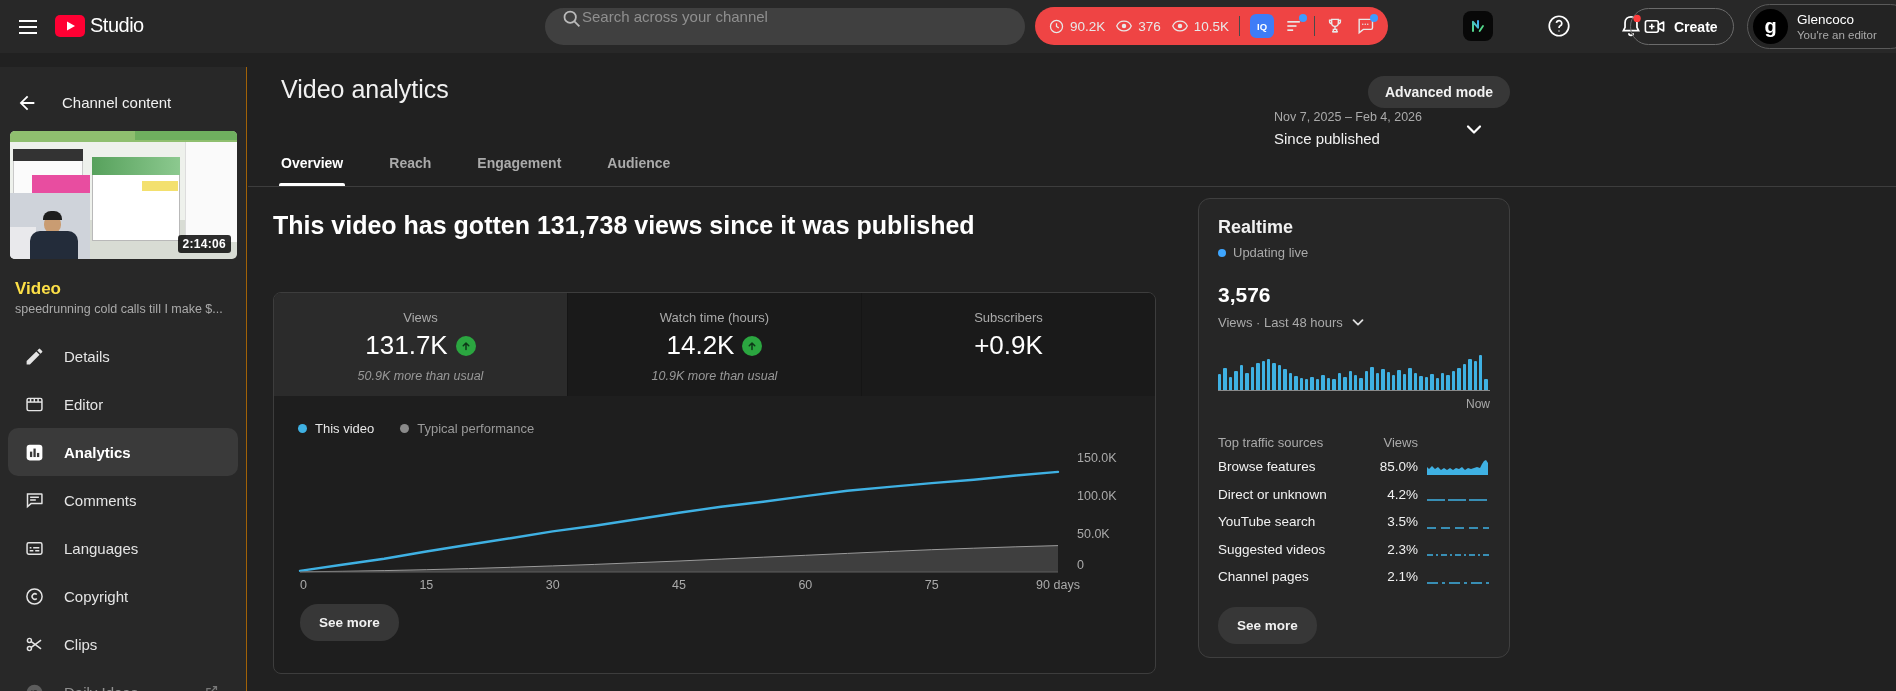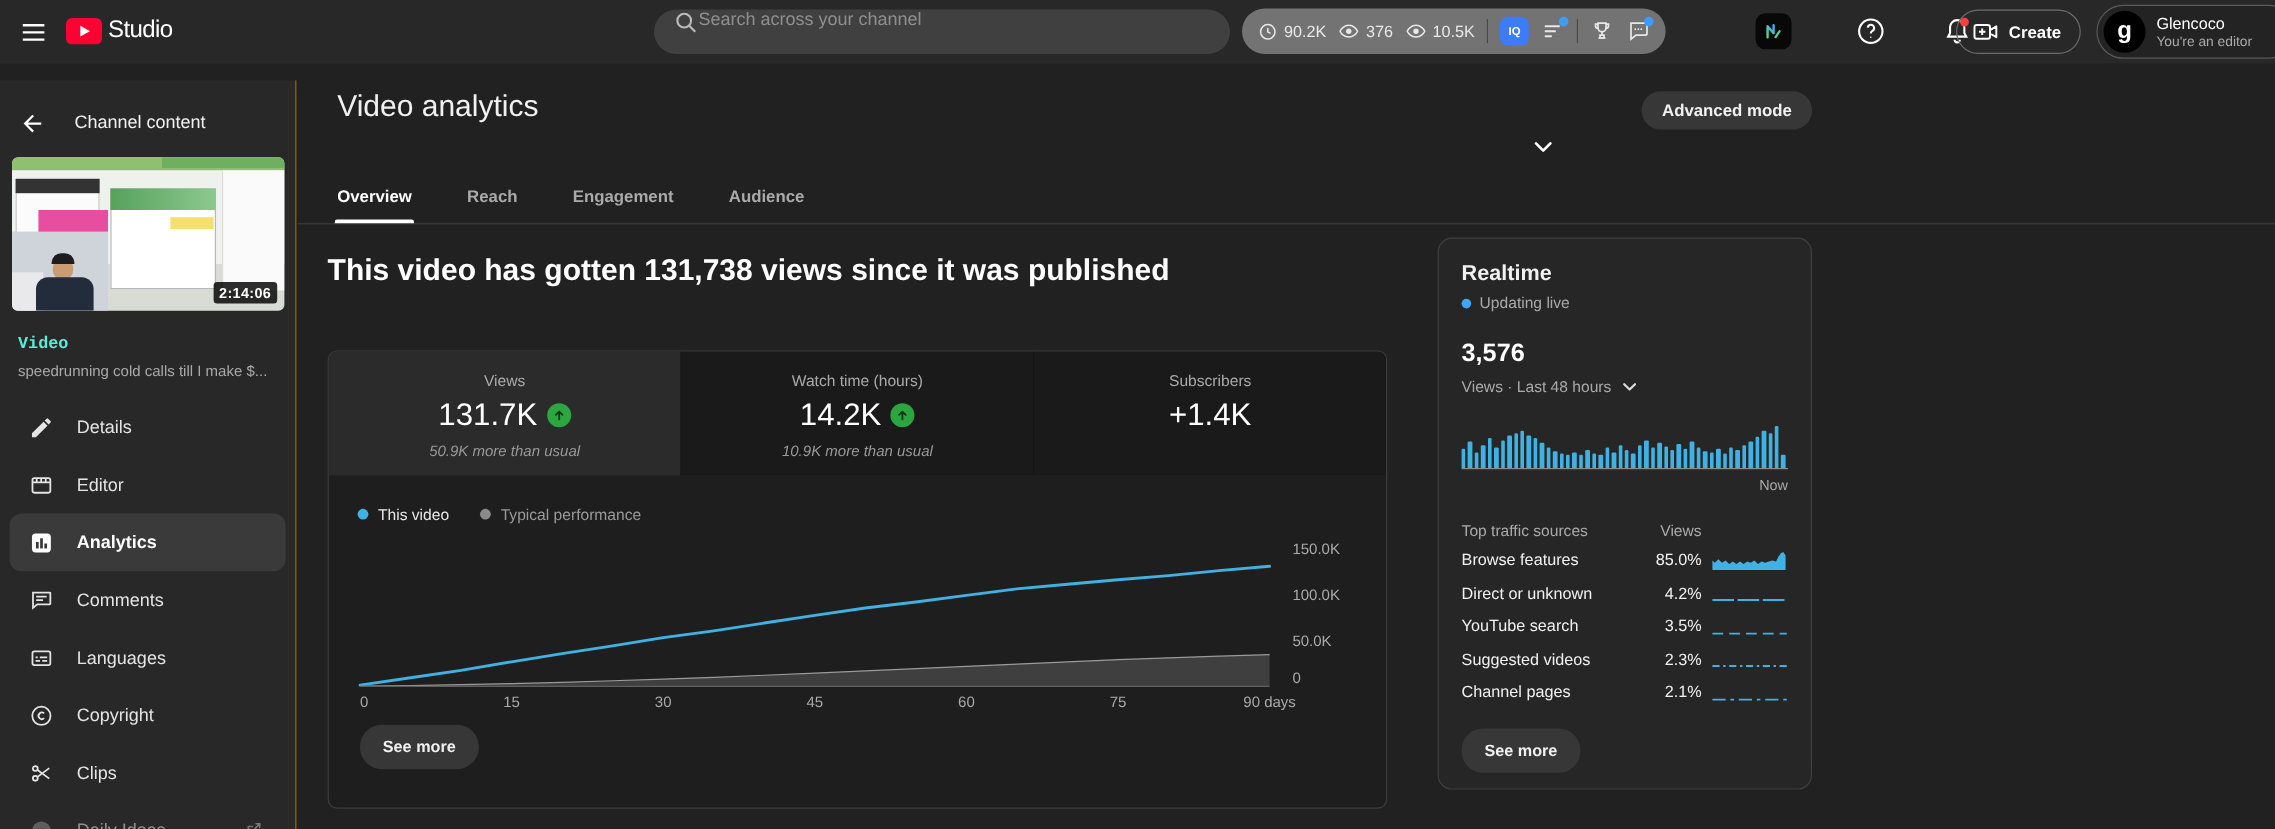--- a/index.html
+++ b/index.html
@@ -10,21 +10,21 @@
   svg { display:block; }
 
   
   .topbar { position:absolute; top:0; left:0; width:1896px; height:53px; background:#282828; z-index:30; }
   .hamburger { left:16px; top:13px; width:28px; height:28px; background:none; border:none; cursor:pointer; color:#fff; }
   .logo { left:55px; top:14px; display:flex; align-items:center; gap:5px; cursor:pointer; }
   .logo-text { font-size:20px; font-weight:400; letter-spacing:-0.5px; color:#fff; }
   .search-pill { left:545px; top:8px; width:480px; height:37px; background:#404040; border-radius:19px; display:flex; align-items:flex-start; padding:0 16px; gap:0; }
   .search-input { flex:1; background:transparent; border:none; outline:none; color:#eee; font-size:15px; font-family:"Liberation Sans",sans-serif; }
   .search-input::placeholder { color:#8f8f8f; }
-  .ext-pill { left:1035px; top:7px; height:38px; background:#737373; border-radius:19px; display:flex; align-items:center; padding:0 13px; gap:10px;justify-content:center; }
+  .ext-pill { left:1035px; top:7px; height:38px; background:#ef4444; border-radius:19px; display:flex; align-items:center; padding:0 13px; gap:10px;justify-content:center; }
   .ext-stat { display:flex; align-items:center; gap:5px; color:#e8e8e8; font-size:13.5px; cursor:pointer; }
   .ext-div { width:1px; height:20px; background:#4a4a4a; }
   .vidiq-badge { width:24px; height:24px; border-radius:6px; background:#3e7cf7; color:#fff; font-size:9.5px; font-weight:800; display:flex; align-items:center; justify-content:center; cursor:pointer; }
   .icon-btn { position:relative; background:none; border:none; cursor:pointer; color:#e8e8e8; }
   .blue-dot { position:absolute; width:8px; height:8px; border-radius:50%; background:#3e9bff; top:-2px; right:-3px; }
   .nexlev { left:1463px; top:11px; width:30px; height:30px; border-radius:8px; background:#080808; display:flex; align-items:center; justify-content:center; cursor:pointer; }
   .help-btn { left:1546px; top:12px; width:28px; height:28px; }
   .bell-btn { left:1586px; top:12px; width:28px; height:28px; }
   .create-btn { left:1630px; top:8px; height:37px; padding:0 15px 0 12px; border:1px solid #6b6b6b; border-radius:19px; background:transparent; color:#fff; font-size:14px; font-weight:600; display:flex; align-items:center; gap:8px; cursor:pointer; font-family:"Liberation Sans",sans-serif; }
   .profile-chip { left:1747px; top:4px; height:45px; width:166px; border:1px solid #5a5a5a; border-radius:23px; display:flex; align-items:center; padding:0 10px 0 5px; gap:9px; cursor:pointer; background:#232323; }
@@ -33,21 +33,21 @@
   .profile-role { font-size:11.5px; color:#aaa; line-height:14px; }
 
   
   .sidebar { position:absolute; top:67px; left:0; width:247px; height:638px; background:#282828; border-right:1px solid #a16207; }
   .sb-head { position:absolute; top:22px; left:0; width:100%; height:28px; }
   .back-btn { position:absolute; left:16px; top:2px; width:24px; height:24px; background:none; border:none; color:#fff; cursor:pointer; }
   .sb-title { position:absolute; left:62px; top:5px; font-size:15px; font-weight:500; color:#f1f1f1; }
   .thumb { position:absolute; left:10px; top:64px; width:227px; height:128px; border-radius:5px; overflow:hidden; background:#d8dcd4; cursor:pointer; }
   .thumb div { position:absolute; }
   .duration { position:absolute; right:6px; bottom:6px; background:rgba(0,0,0,.82); color:#fff; font-size:12px; font-weight:600; padding:2px 5px; border-radius:3px; letter-spacing:.3px; }
-  .video-type { position:absolute; left:15px; top:212px; font-size:14px; font-weight:600; color:#5eead4;font-family:Liberation Mono, monospace; }
+  .video-type { position:absolute; left:15px; top:212px; font-size:17px; font-weight:600; color:#fde047; }
   .video-title { position:absolute; left:15px; top:235px; font-size:12.5px; color:#aaa; width:220px; white-space:nowrap; }
   .sb-nav { position:absolute; left:0; top:265px; width:100%; }
   .nav-item { position:relative; height:48px; display:flex; align-items:center; gap:19px; padding-left:24px; cursor:pointer; color:#e4e4e4; }
   .nav-item .nav-label { font-size:15px; }
   .nav-item.selected { background:#3a3a3a; border-radius:10px; margin:0 8px; padding-left:16px; }
   .nav-item.selected .nav-label { font-weight:600; color:#fff; }
   .nav-item.dimmed { opacity:.55; }
   .nav-ext { position:absolute; right:26px; top:15px; }
 
   
@@ -338,20 +338,24 @@
     <button class="adv-btn">Advanced mode</button>
 
     <div class="tabs-row">
       <span class="tab selected">Overview</span>
       <span class="tab">Reach</span>
       <span class="tab">Engagement</span>
       <span class="tab">Audience</span>
     </div>
 
     <div class="date-block">
+      <span>
+        <div class="date-range">Nov 7, 2025 – Feb 4, 2026</div>
+        <div class="date-mode">Since published</div>
+      </span>
       <svg width="24" height="24" viewBox="0 0 24 24" fill="none" stroke="#fff" stroke-width="2.2" stroke-linecap="round" stroke-linejoin="round">
           <polyline points="6,9.5 12,15.5 18,9.5"></polyline>
         </svg>
     </div>
 
     <div class="headline">This video has gotten 131,738 views since it was published</div>
 
     <section class="main-card">
       <div class="metric-row">
         <div class="metric-col selected">
@@ -374,21 +378,21 @@
                 <svg width="12" height="12" viewBox="0 0 24 24" fill="none" stroke="#0d3817" stroke-width="3" stroke-linecap="round" stroke-linejoin="round">
                   <path d="M12 19V6M6.5 11.5L12 6l5.5 5.5"></path>
                 </svg>
               </span>
           </div>
           <div class="metric-note">10.9K more than usual</div>
         </div>
         <div class="metric-col">
           <div class="metric-label">Subscribers</div>
           <div class="metric-value-row">
-            <span class="metric-value">+1.4K</span>
+            <span class="metric-value">+0.9K</span>
           </div>
         </div>
       </div>
 
       <div class="legend">
         <span class="legend-item">
           <span class="dot dot-blue"></span>
           <span class="legend-this">This video</span>
         </span>
         <span class="legend-item">

